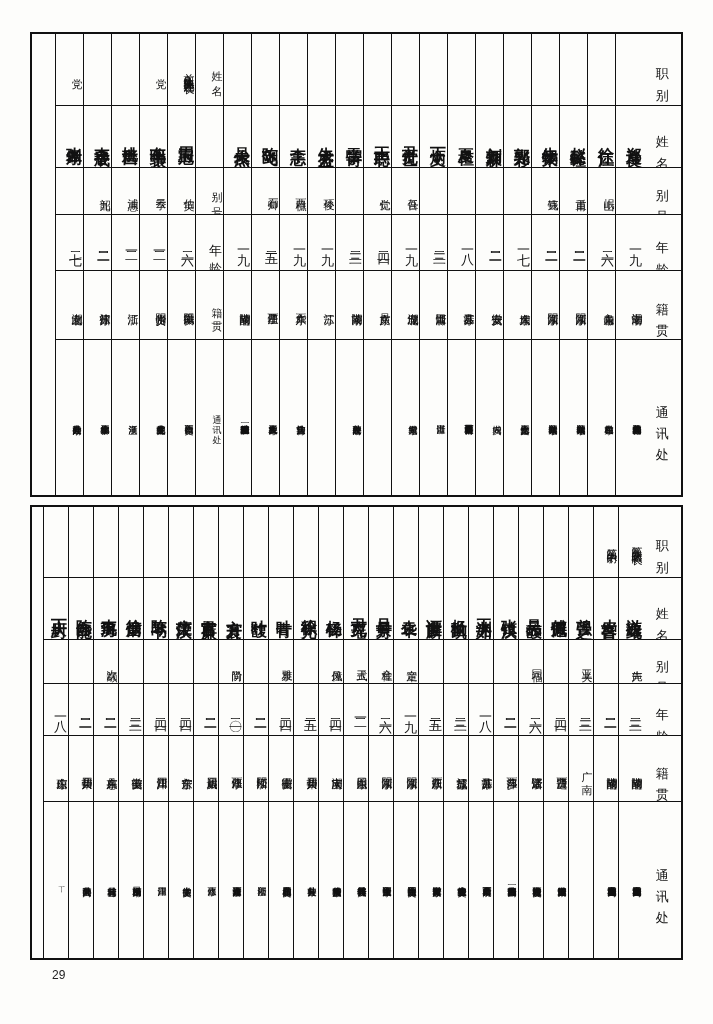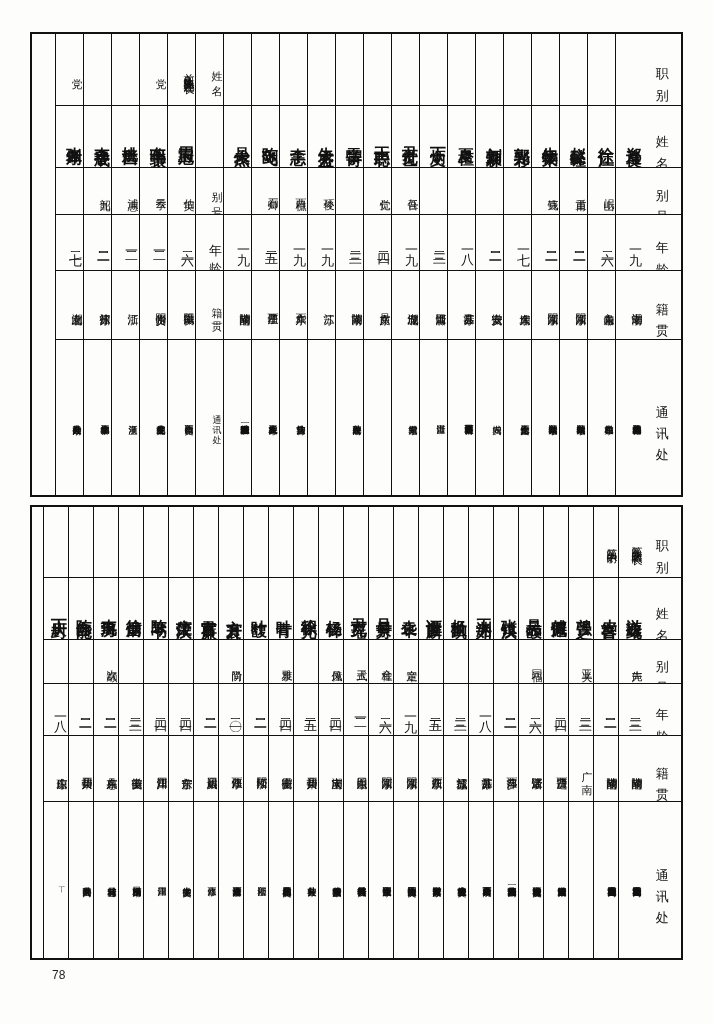--- a/index.html
+++ b/index.html
@@ -426,14 +426,14 @@
       <div class="col" style="width: 25px;">
         <div class="cell r-zhi t-zhi"></div>
         <div class="cell r-name t-name">丁庆封</div>
         <div class="cell r-bie t-bie"></div>
         <div class="cell r-age t-age">一八</div>
         <div class="cell r-ji t-ji">广东琼山</div>
         <div class="cell r-tx t-tx">ㄒ</div>
       </div>
     </div>
 
-  <div class="pageno">78</div>
+  <div class="pageno">29</div>
 </div>
 
 </body></html>

